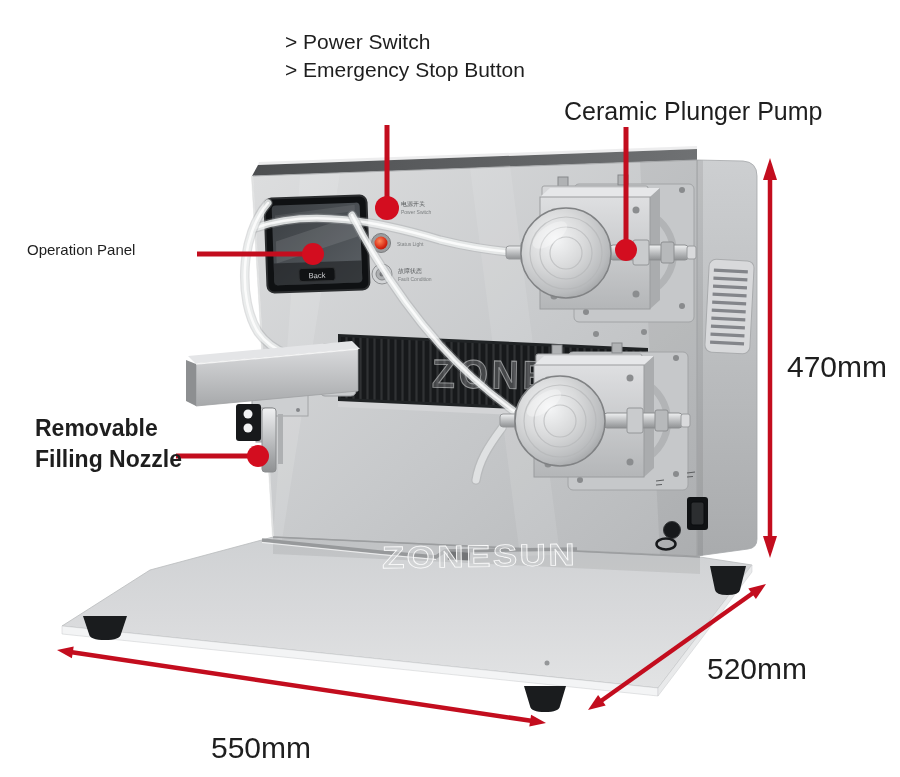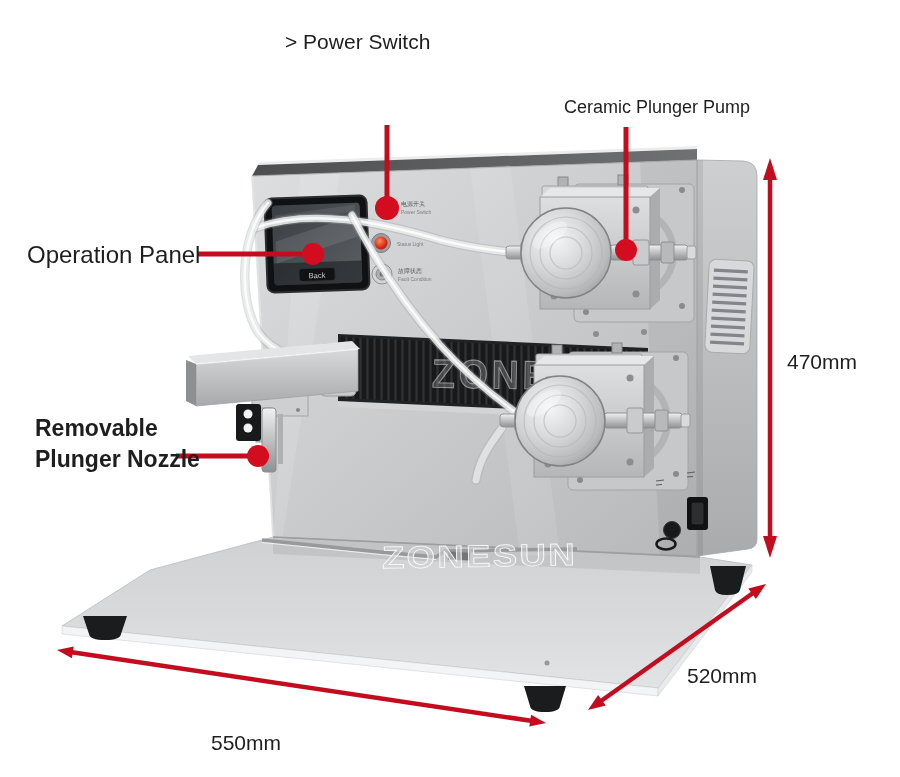--- a/index.html
+++ b/index.html
@@ -1,26 +1,26 @@
 <!DOCTYPE html>
 <html><head>
 <meta charset="utf-8">
 <style>
   html,body{margin:0;padding:0;background:#ffffff;}
   #stage{position:relative;width:900px;height:777px;background:#ffffff;overflow:hidden;
          font-family:"Liberation Sans","DejaVu Sans",sans-serif;}
   #machine-svg{position:absolute;left:0;top:0;}
   .label{position:absolute;color:#1e1e1e;white-space:nowrap;}
   #callout-list{left:237px;top:28px;font-size:21px;line-height:28px;margin-left:48px;}
-  #lbl-ceramic{left:564px;top:97px;font-size:18px;}
-  #lbl-panel{left:27px;top:241px;font-size:24px;}
+  #lbl-ceramic{left:564px;top:97px;font-size:25px;}
+  #lbl-panel{left:27px;top:241px;font-size:15px;}
   #lbl-nozzle{left:35px;top:413px;font-size:23px;line-height:31px;font-weight:bold;}
-  .dim{font-size:21px;}
+  .dim{font-size:30px;}
   #dim-h{left:787px;top:350px;}
-  #dim-d{left:687px;top:652px;margin-top:12px;}
+  #dim-d{left:707px;top:652px;}
   #dim-w{left:211px;top:731px;}
 </style>
 </head>
 <body>
 
 <div id="stage">
 
 <svg id="machine-svg" width="900" height="777" viewBox="0 0 900 777">
   <defs>
     <linearGradient id="faceG" x1="0" y1="0" x2="1" y2="1">
@@ -278,28 +278,29 @@
     <g>
       <line x1="72" y1="652.3" x2="531" y2="720.8" stroke-width="4.5"></line>
       <polygon points="57,650 71.9,658.3 73.7,646.4" stroke="none"></polygon>
       <polygon points="546,723 531.1,714.7 529.3,726.6" stroke="none"></polygon>
     </g>
   </g>
 </svg>
 
 <div id="callout-list" class="label">
   <div>&gt; Power Switch</div>
+  <div>&gt; Emergency Stop Button</div>
 </div>
 
 <div id="lbl-ceramic" class="label">Ceramic Plunger Pump</div>
 
 <div id="lbl-panel" class="label">Operation Panel</div>
 
 <div id="lbl-nozzle" class="label">
   <div>Removable</div>
-  <div>Plunger Nozzle</div>
+  <div>Filling Nozzle</div>
 </div>
 
 <div id="dim-h" class="label dim">470mm</div>
 <div id="dim-d" class="label dim">520mm</div>
 <div id="dim-w" class="label dim">550mm</div>
 
 </div>
 
 </body></html>

